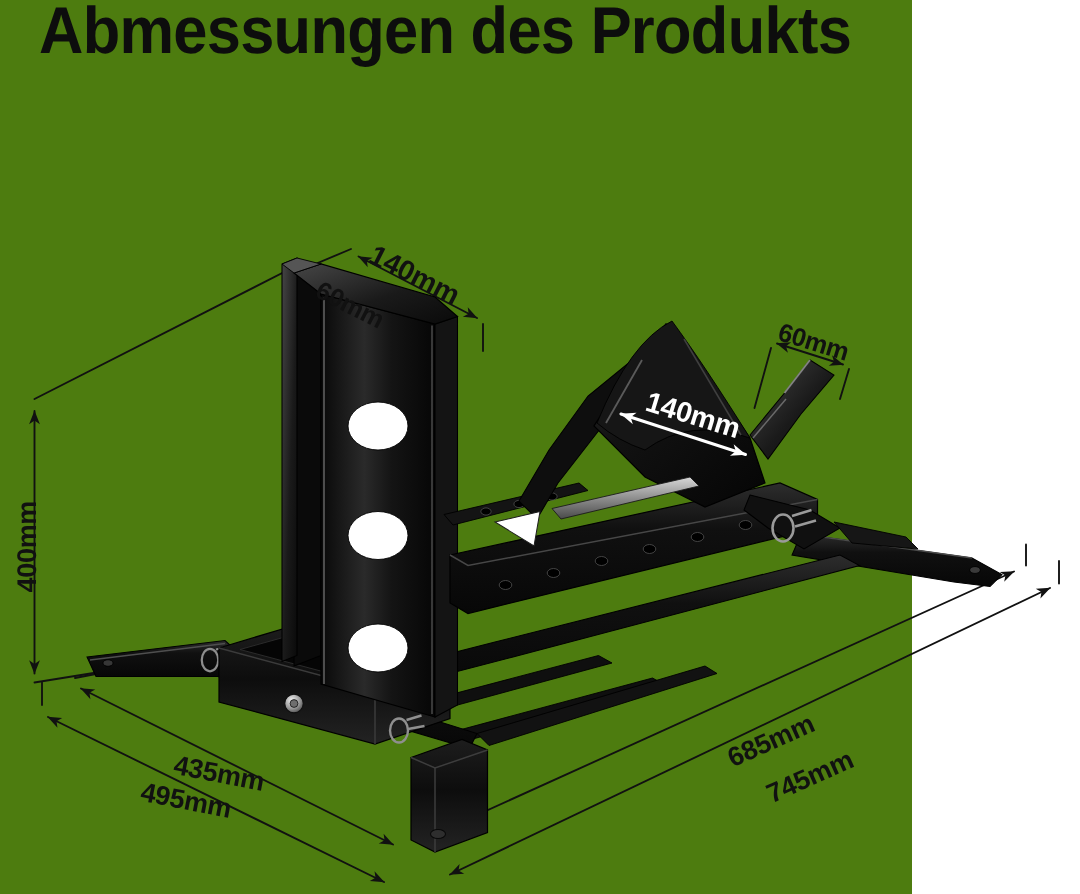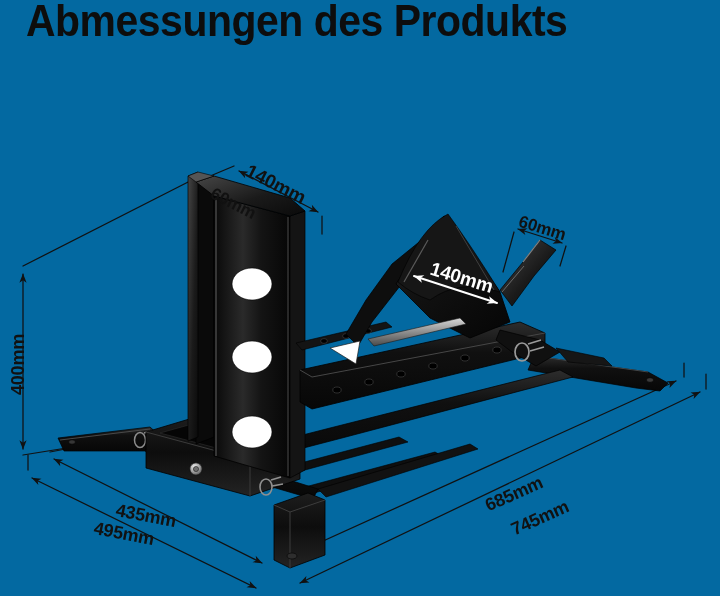--- a/index.html
+++ b/index.html
@@ -8,23 +8,23 @@
     background: #ffffff;
   }
   body {
     width: 720px;
     height: 596px;
     overflow: hidden;
     font-family: "Liberation Sans", sans-serif;
   }
   #page {
     position: relative;
-    width: 720px;
+    width: 608px;
     height: 596px;
-    background: #0369a1;
+    background: #4d7c0f;
   }
   #title {
     position: absolute;
     left: 26px;
     top: -2px;
     font-family: "Liberation Sans", sans-serif;
     font-size: 44px;
     font-weight: bold;
     letter-spacing: -0.5px;
     color: #0d0d0d;

